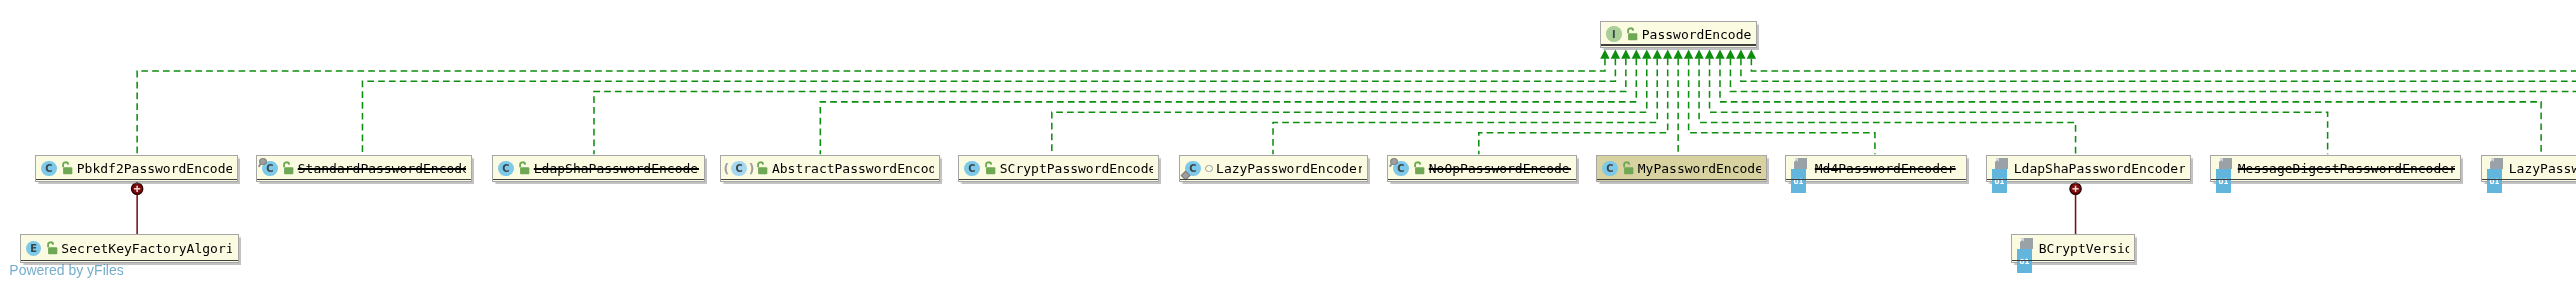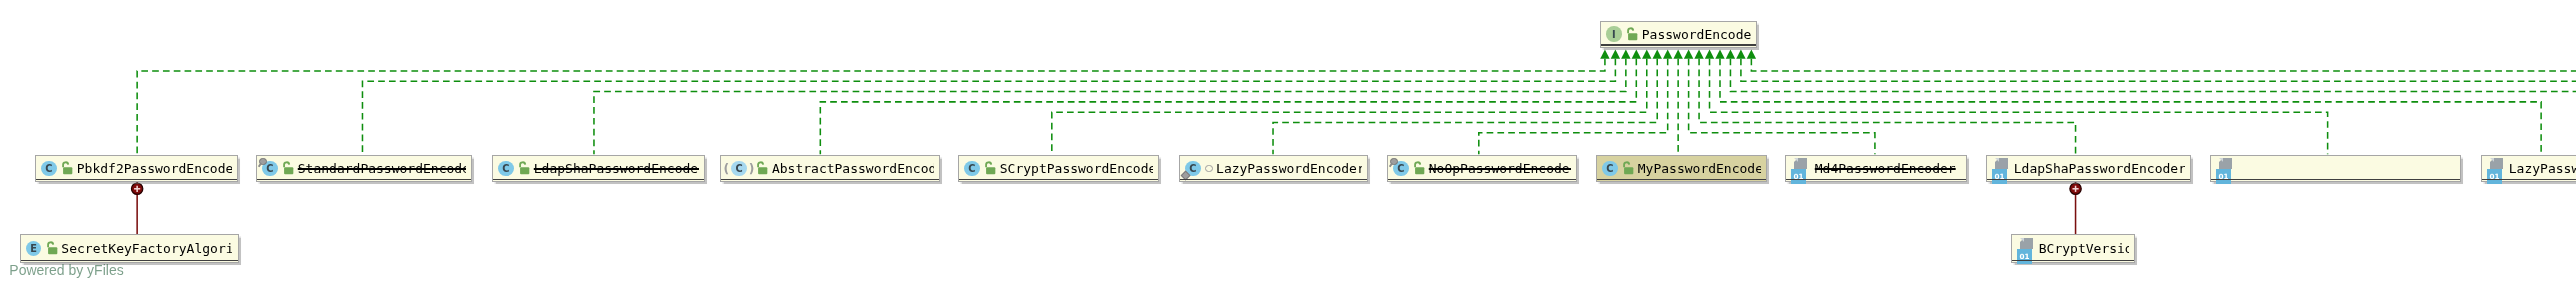--- a/index.html
+++ b/index.html
@@ -29,25 +29,25 @@
        transform:rotate(45deg);border:0.5px solid #7c7c7c;}
   .paren{font-family:"DejaVu Sans", sans-serif;font-size:12.4px;color:#9E9E9E;font-weight:bold;
        margin:0 -2.6px;}
   .ring{width:5.7px;height:5.7px;border-radius:50%;border:1.5px solid #9E9E9E;background:transparent;
        flex:0 0 auto;}
   .compiled{position:relative;width:18.5px;height:21.6px;flex:0 0 auto;}
   .compiled .page{position:absolute;left:2.6px;top:0;width:13.4px;height:11.3px;background:#9AA2A8;
        clip-path:polygon(4.6px 0,100% 0,100% 100%,0 100%,0 4.6px);}
   .compiled .fold{position:absolute;left:2.6px;top:0;width:4.6px;height:4.6px;background:#CFD5D9;
        clip-path:polygon(0 0,100% 0,100% 100%);}
-  .compiled .badge{position:absolute;left:0;top:11.3px;width:14.4px;height:15px;background:#62B5DC;
+  .compiled .badge{position:absolute;left:0;top:11.3px;width:14.4px;height:24px;background:#62B5DC;
        color:#fff;font-family:"DejaVu Sans", sans-serif;font-size:7.2px;font-weight:bold;
        display:flex;align-items:center;justify-content:center;}
   #watermark{position:absolute;left:9.3px;top:262px;font-family:"Liberation Sans", sans-serif;
-       font-size:14px;color:#14532d;opacity:0.55;white-space:nowrap;}
+       font-size:14px;color:#0369a1;opacity:0.55;white-space:nowrap;}
 </style>
 </head>
 <body>
 
 <div id="canvas" style="width: 3221px; height: 285px;">
   <svg id="edges" width="3221" height="285" viewBox="0 0 6252 554">
       <path d="M 3115.1666666666665 114 V 138 H 262 V 300" fill="none" stroke="#0E8E0E" stroke-width="3" stroke-dasharray="13 8"></path>
       <polygon points="3106,114 3124.333333333333,114 3115.1666666666665,96" fill="#0E8E0E"></polygon>
       <path d="M 3135.5 114 V 158 H 700 V 300" fill="none" stroke="#0E8E0E" stroke-width="3" stroke-dasharray="13 8"></path>
       <polygon points="3126.3333333333335,114 3144.6666666666665,114 3135.5,96" fill="#0E8E0E"></polygon>
@@ -207,20 +207,21 @@
         <span class="label">LdapShaPasswordEncoder</span>
       </div>
       <div class="node deprecated" style="left: 2210px; top: 155px; width: 251px; height: 27px;">
         <span class="iconwrap">
           <span class="compiled">
             <span class="page"></span>
             <span class="fold"></span>
             <span class="badge">01</span>
           </span>
         </span>
+        <span class="label">MessageDigestPasswordEncoder</span>
       </div>
       <div class="node" style="left: 2481px; top: 155px; width: 185px; height: 27px;">
         <span class="iconwrap">
           <span class="compiled">
             <span class="page"></span>
             <span class="fold"></span>
             <span class="badge">01</span>
           </span>
         </span>
         <span class="label">LazyPasswordEncoder</span>

